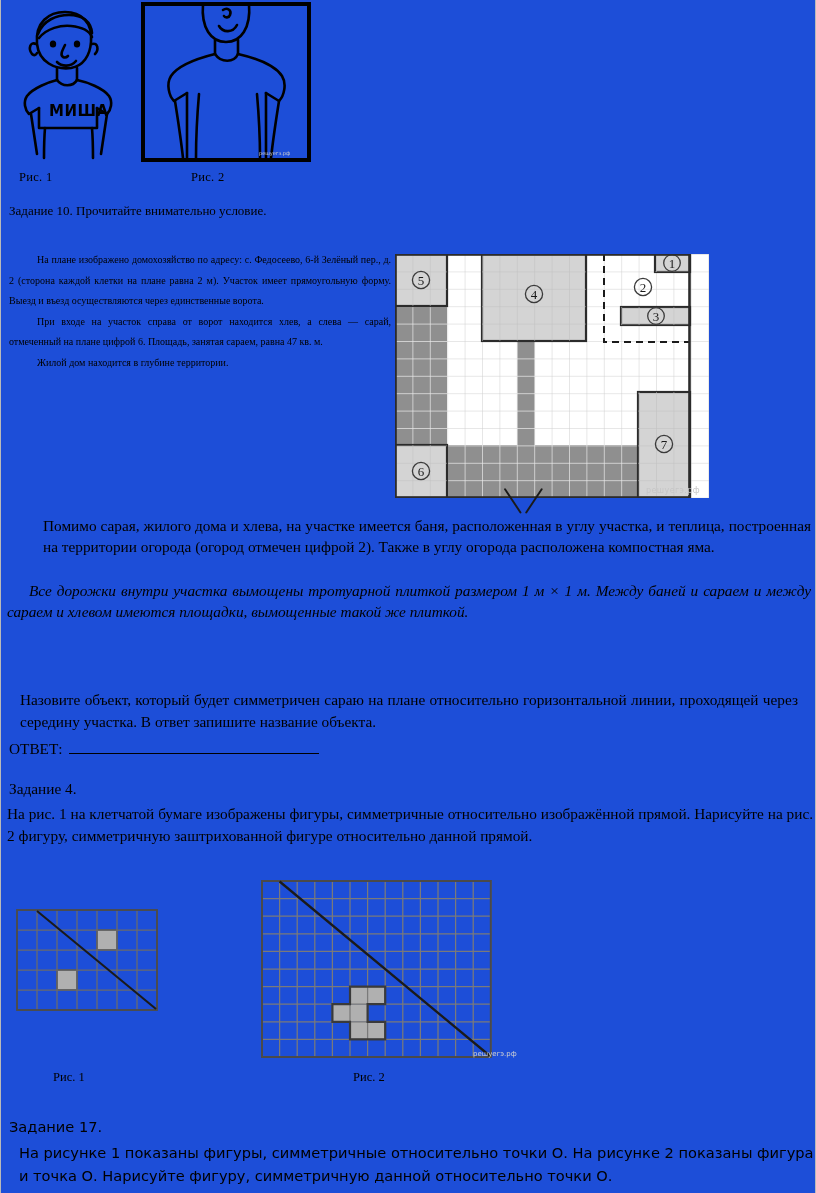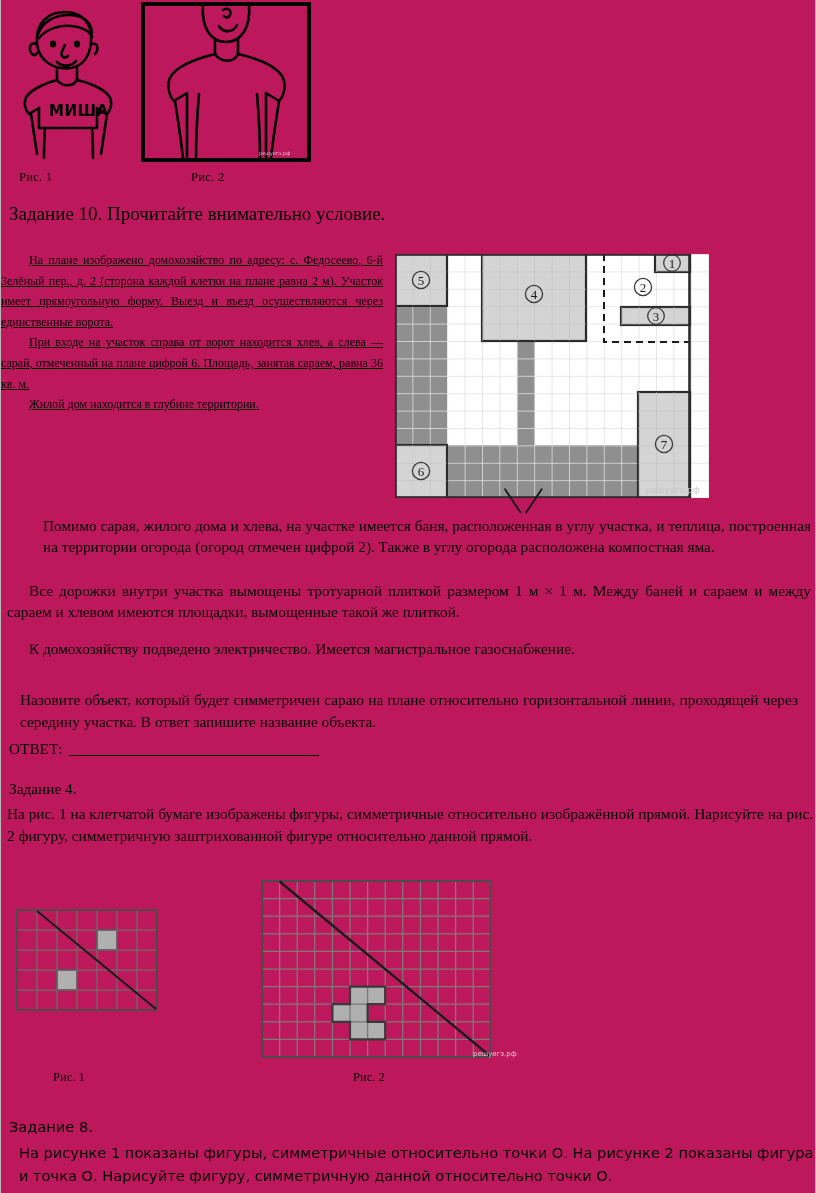--- a/index.html
+++ b/index.html
@@ -15,21 +15,21 @@
     font-family: "Liberation Serif", serif;
     color: #000000;
   }
   .page {
     position: relative;
     width: 816px;
     height: 1193px;
     box-sizing: border-box;
     border-left: 1px solid #b9b9b9;
     border-right: 1px solid #b9b9b9;
-    background: #be185d;
+    background: #1d4ed8;
   }
 
   
   .top-figs {
     position: absolute;
     left: 0; top: 0;
     width: 816px; height: 196px;
   }
   .fig-person { position: absolute; left: 8px; top: 4px; }
   .fig-boxed  { position: absolute; left: 140px; top: 2px; }
@@ -38,69 +38,68 @@
     font-size: 12.5px; letter-spacing: .3px;
   }
   .cap-top-2 {
     position: absolute; left: 190px; top: 170px;
     font-size: 12.5px; letter-spacing: .3px;
   }
 
   
   .task-head {
     position: absolute;
-    font-size: 19px;
+    font-size: 13px;
     white-space: nowrap;
   }
   .t10-head { left: 8px; top: 203px; }
 
   .col-text {
     position: absolute;
-    left: 0; top: 250px;
+    left: 8px; top: 250px;
     width: 382px;
-    font-size: 12px;
+    font-size: 10px;
     line-height: 20.6px;
     text-align: justify;
     text-justify: inter-word;
-    text-decoration: underline;
   }
   .col-text p { margin: 0; text-indent: 28px; }
 
   .wide-text {
     position: absolute;
     left: 6px;
     width: 804px;
     font-size: 15.3px;
     line-height: 21px;
     text-align: justify;
   }
   .wide-text p { margin: 0; }
   .w-para1 { top: 515px; }
   .w-para1 p { text-indent: 0px; margin-left: 36px; }
-  .w-para2 { top: 580px; }
+  .w-para2 { top: 580px; font-style: italic; }
   .w-para2 p { text-indent: 22px; }
   .w-para3 { top: 638px; }
   .w-para3 p { text-indent: 22px; }
 
   .question {
     position: absolute;
     left: 8px; top: 678px;
     width: 800px;
     font-size: 15.3px;
     line-height: 22px;
     text-align: justify;
   }
   .question p { margin: 11px; }
 
   .answer-row {
     position: absolute;
     left: 8px; top: 740px;
     font-size: 15.3px;
     display: flex;
-    align-items: center;
+    align-items: flex-start;
     gap: 6px;
   }
   .answer-line {
     display: inline-block;
     width: 250px;
     border-bottom: 1.4px solid #000;
     height: 13px;
   }
 
   .t11-head { left: 8px; top: 780px; font-size: 15.3px; }
@@ -228,32 +227,29 @@
     </svg>
 
     <div class="cap-top-1">Рис. 1</div>
     <div class="cap-top-2">Рис. 2</div>
   </div>
 
   <div class="task-head t10-head">Задание 10. Прочитайте внимательно условие.</div>
 
   <div class="col-text">
     <p>На плане изображено домохозяйство по адресу: с. Федосеево, 6-й Зелёный пер., д. 2 (сторона каждой клетки на плане равна 2 м). Участок имеет прямоугольную форму. Выезд и въезд осуществляются через единственные ворота.</p>
-    <p>При входе на участок справа от ворот находится хлев, а слева — сарай, отмеченный на плане цифрой 6. Площадь, занятая сараем, равна 36 кв. м.</p>
+    <p>При входе на участок справа от ворот находится хлев, а слева — сарай, отмеченный на плане цифрой 6. Площадь, занятая сараем, равна 47 кв. м.</p>
     <p>Жилой дом находится в глубине территории.</p>
   </div>
 
   <div class="wide-text w-para1">
     <p>Помимо сарая, жилого дома и хлева, на участке имеется баня, расположенная в углу участка, и теплица, построенная на территории огорода (огород отмечен цифрой 2). Также в углу огорода расположена компостная яма.</p>
   </div>
   <div class="wide-text w-para2">
     <p>Все дорожки внутри участка вымощены тротуарной плиткой размером 1 м × 1 м. Между баней и сараем и между сараем и хлевом имеются площадки, вымощенные такой же плиткой.</p>
-  </div>
-  <div class="wide-text w-para3">
-    <p>К домохозяйству подведено электричество. Имеется магистральное газоснабжение.</p>
   </div>
 
   <div class="question">
     <p>Назовите объект, который будет симметричен сараю на плане относительно горизонтальной линии, проходящей через середину участка. В ответ запишите название объекта.</p>
   </div>
 
   <div class="answer-row">
     <span>ОТВЕТ:</span>
     <span class="answer-line"></span>
   </div>
@@ -385,18 +381,18 @@
       <path d="M91 108.6 H126.2 V126.2 H108.6 V143.8 H126.2 V161.4 H91 V143.8 H73.4 V126.2 H91 Z"></path>
     </g>
     <rect x="3" y="3" width="228.8" height="176" fill="none" stroke="#4a4a4a" stroke-width="2"></rect>
     <path d="M20.6 3.5 L231 178" stroke="#1a1a1a" stroke-width="2.3" fill="none"></path>
   </svg>
 
   <div class="cap-b-1">Рис. 1</div>
   <div class="cap-b-2">Рис. 2</div>
   <div class="wm2">решуегэ.рф</div>
 
-  <div class="task-head t12-head" style="font-family:'DejaVu Sans', sans-serif; font-size:14.6px;">Задание 8.</div>
+  <div class="task-head t12-head" style="font-family:'DejaVu Sans', sans-serif; font-size:14.6px;">Задание 17.</div>
   <div class="t12-body">
     <p>На рисунке 1 показаны фигуры, симметричные относительно точки О. На рисунке 2 показаны фигура и точка О. Нарисуйте фигуру, симметричную данной относительно точки О.</p>
   </div>
 
 </div>
 
 </body></html>

